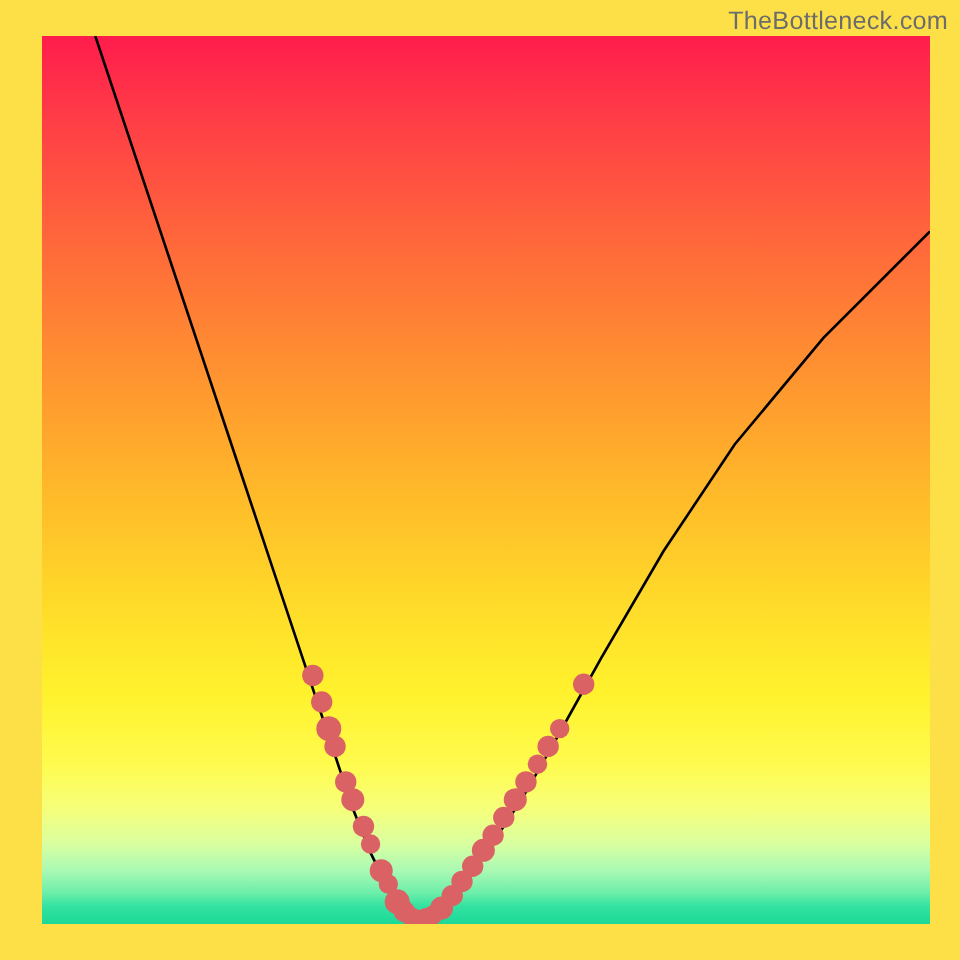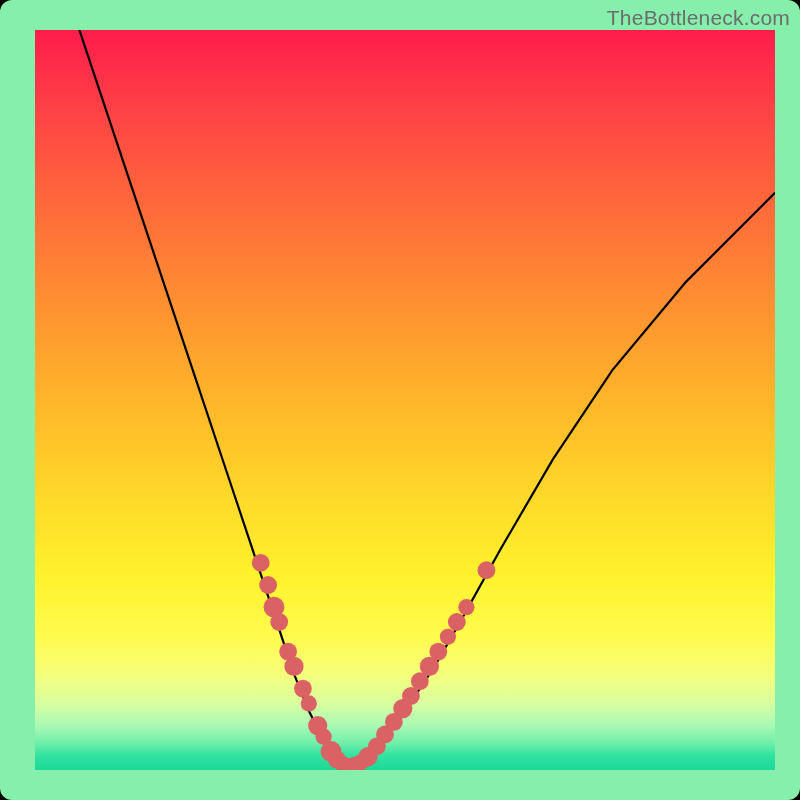--- a/index.html
+++ b/index.html
@@ -10,22 +10,21 @@
     background: #000;
     overflow: hidden;
     font-family: Arial, Helvetica, sans-serif;
   }
   .frame {
     position: absolute;
     left: 0;
     top: 0;
     width: 800px;
     height: 800px;
-    background: #86efac;
-    border-radius: 12px;
+    background: #fde047;
   }
   .plot {
     position: absolute;
     left: 35px;
     top: 30px;
     width: 740px;
     height: 740px;
     
     background: linear-gradient(
       to bottom,

